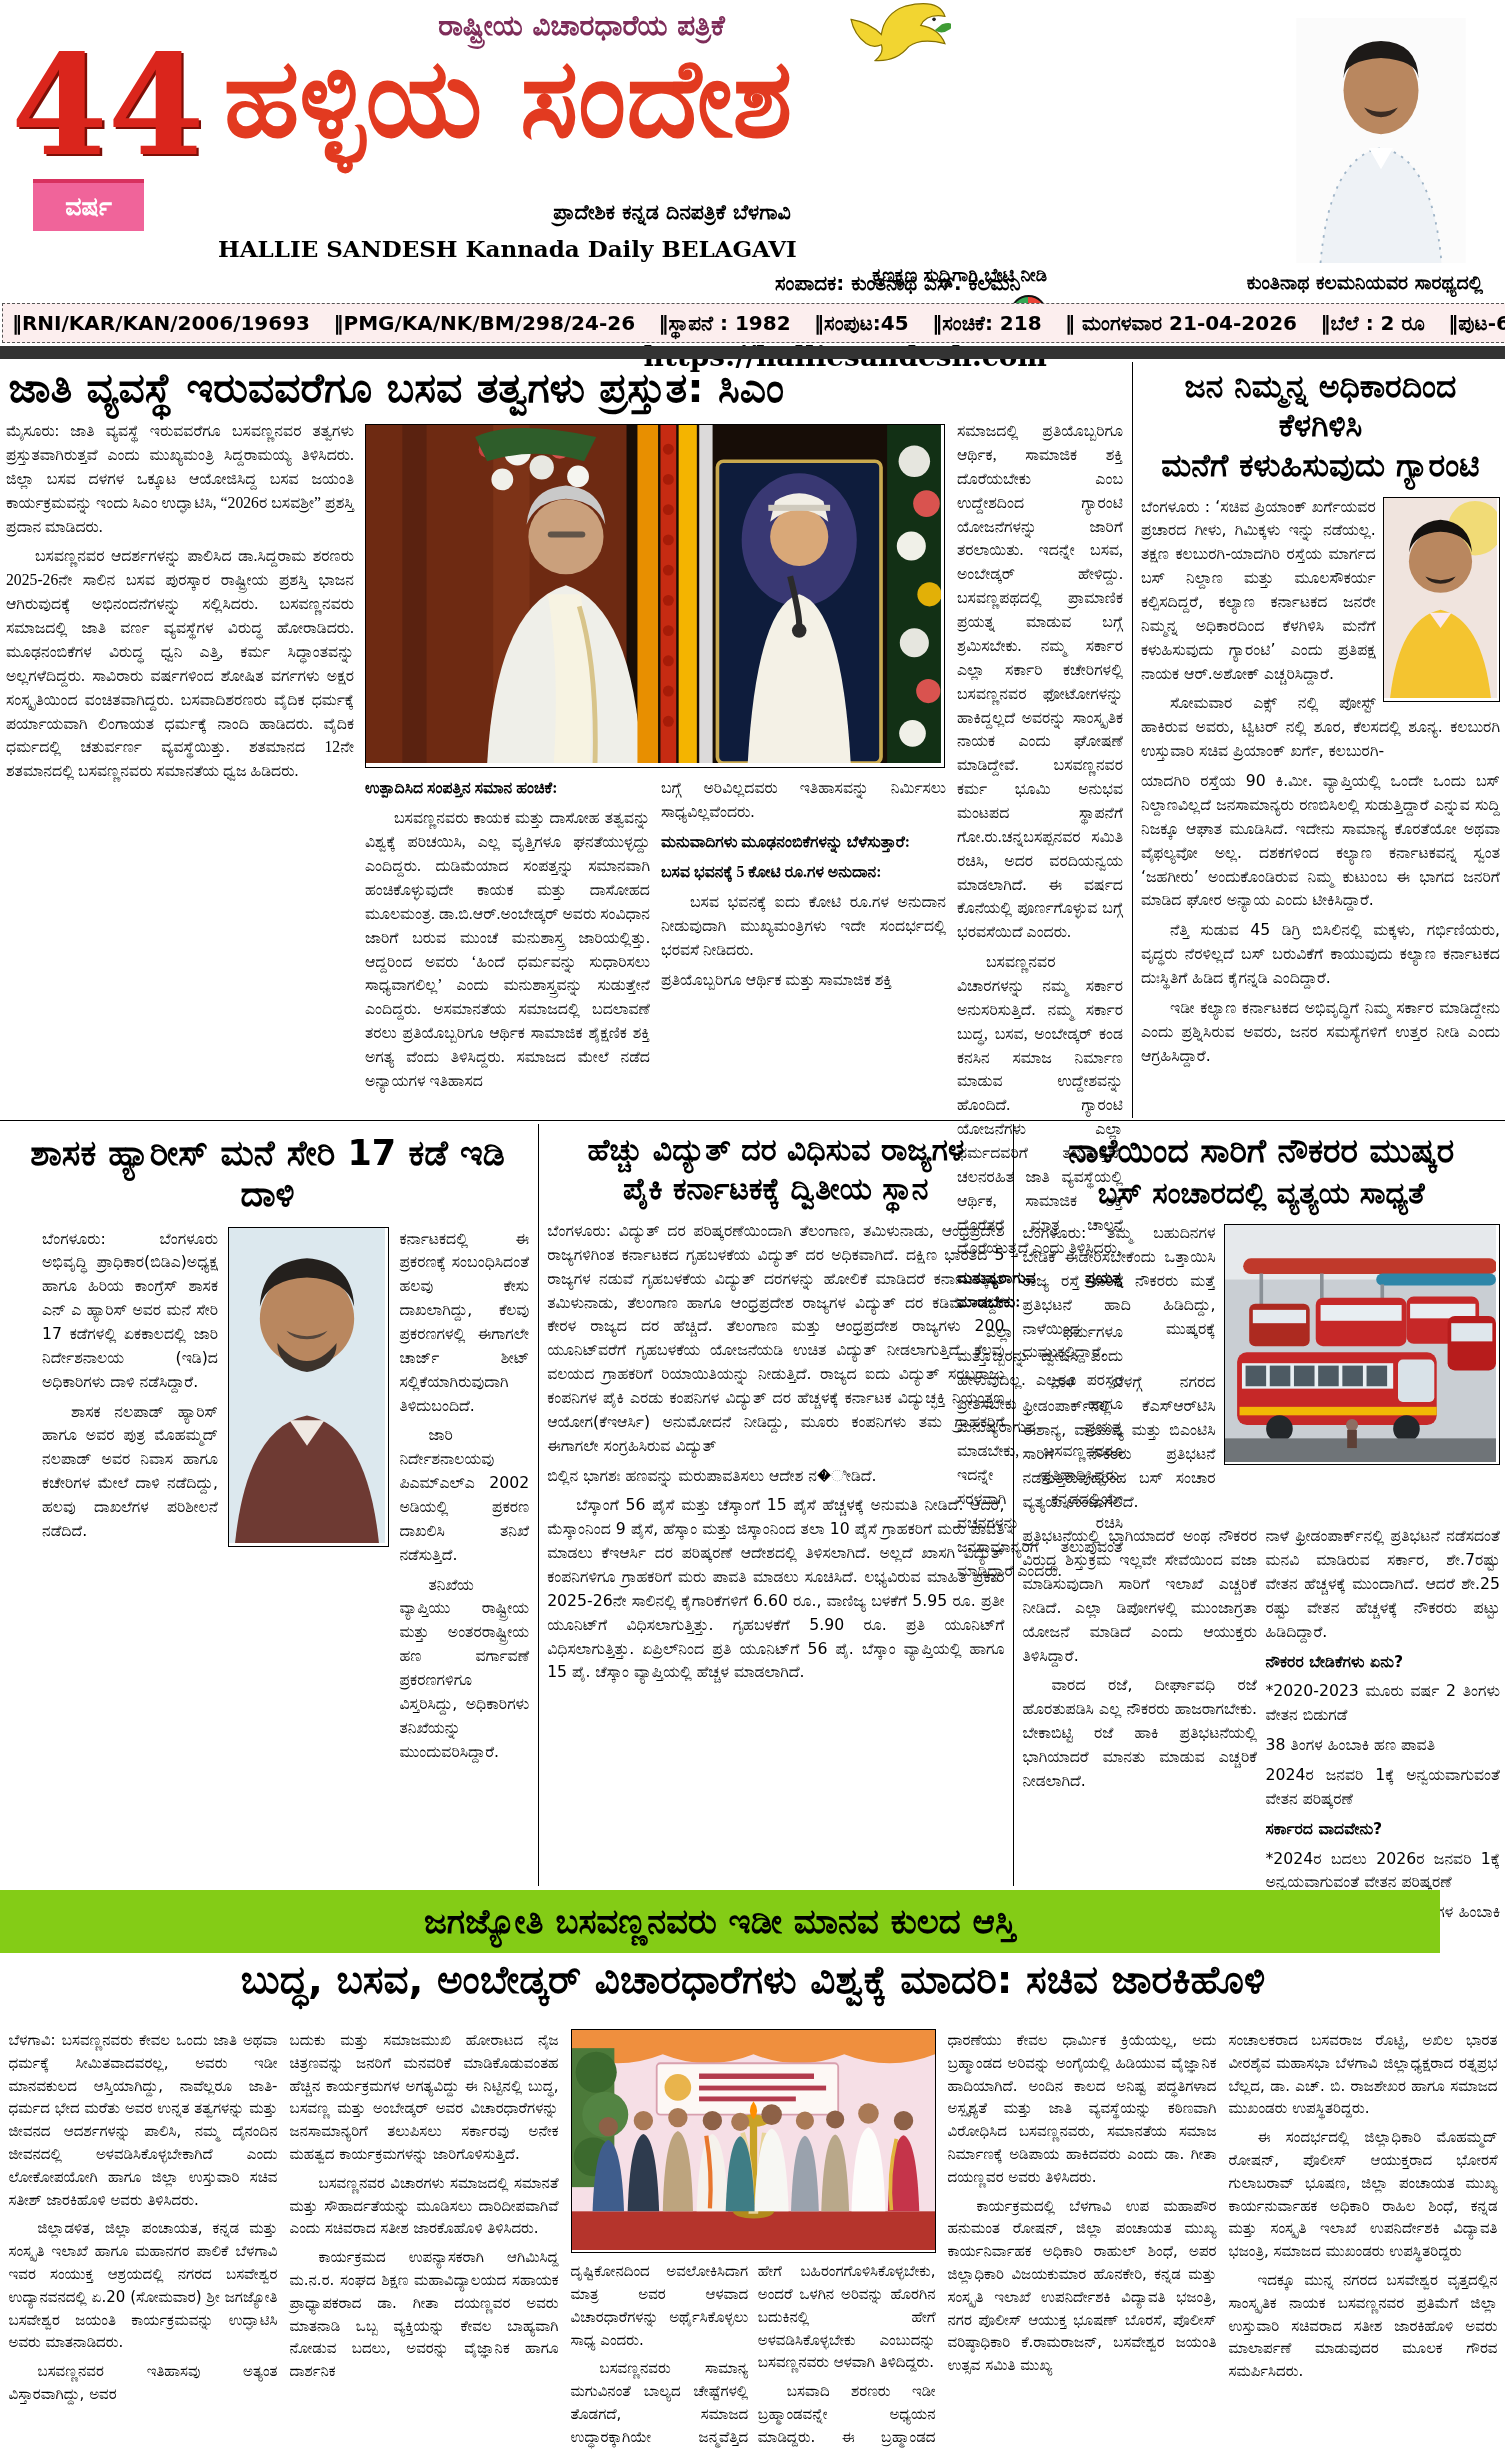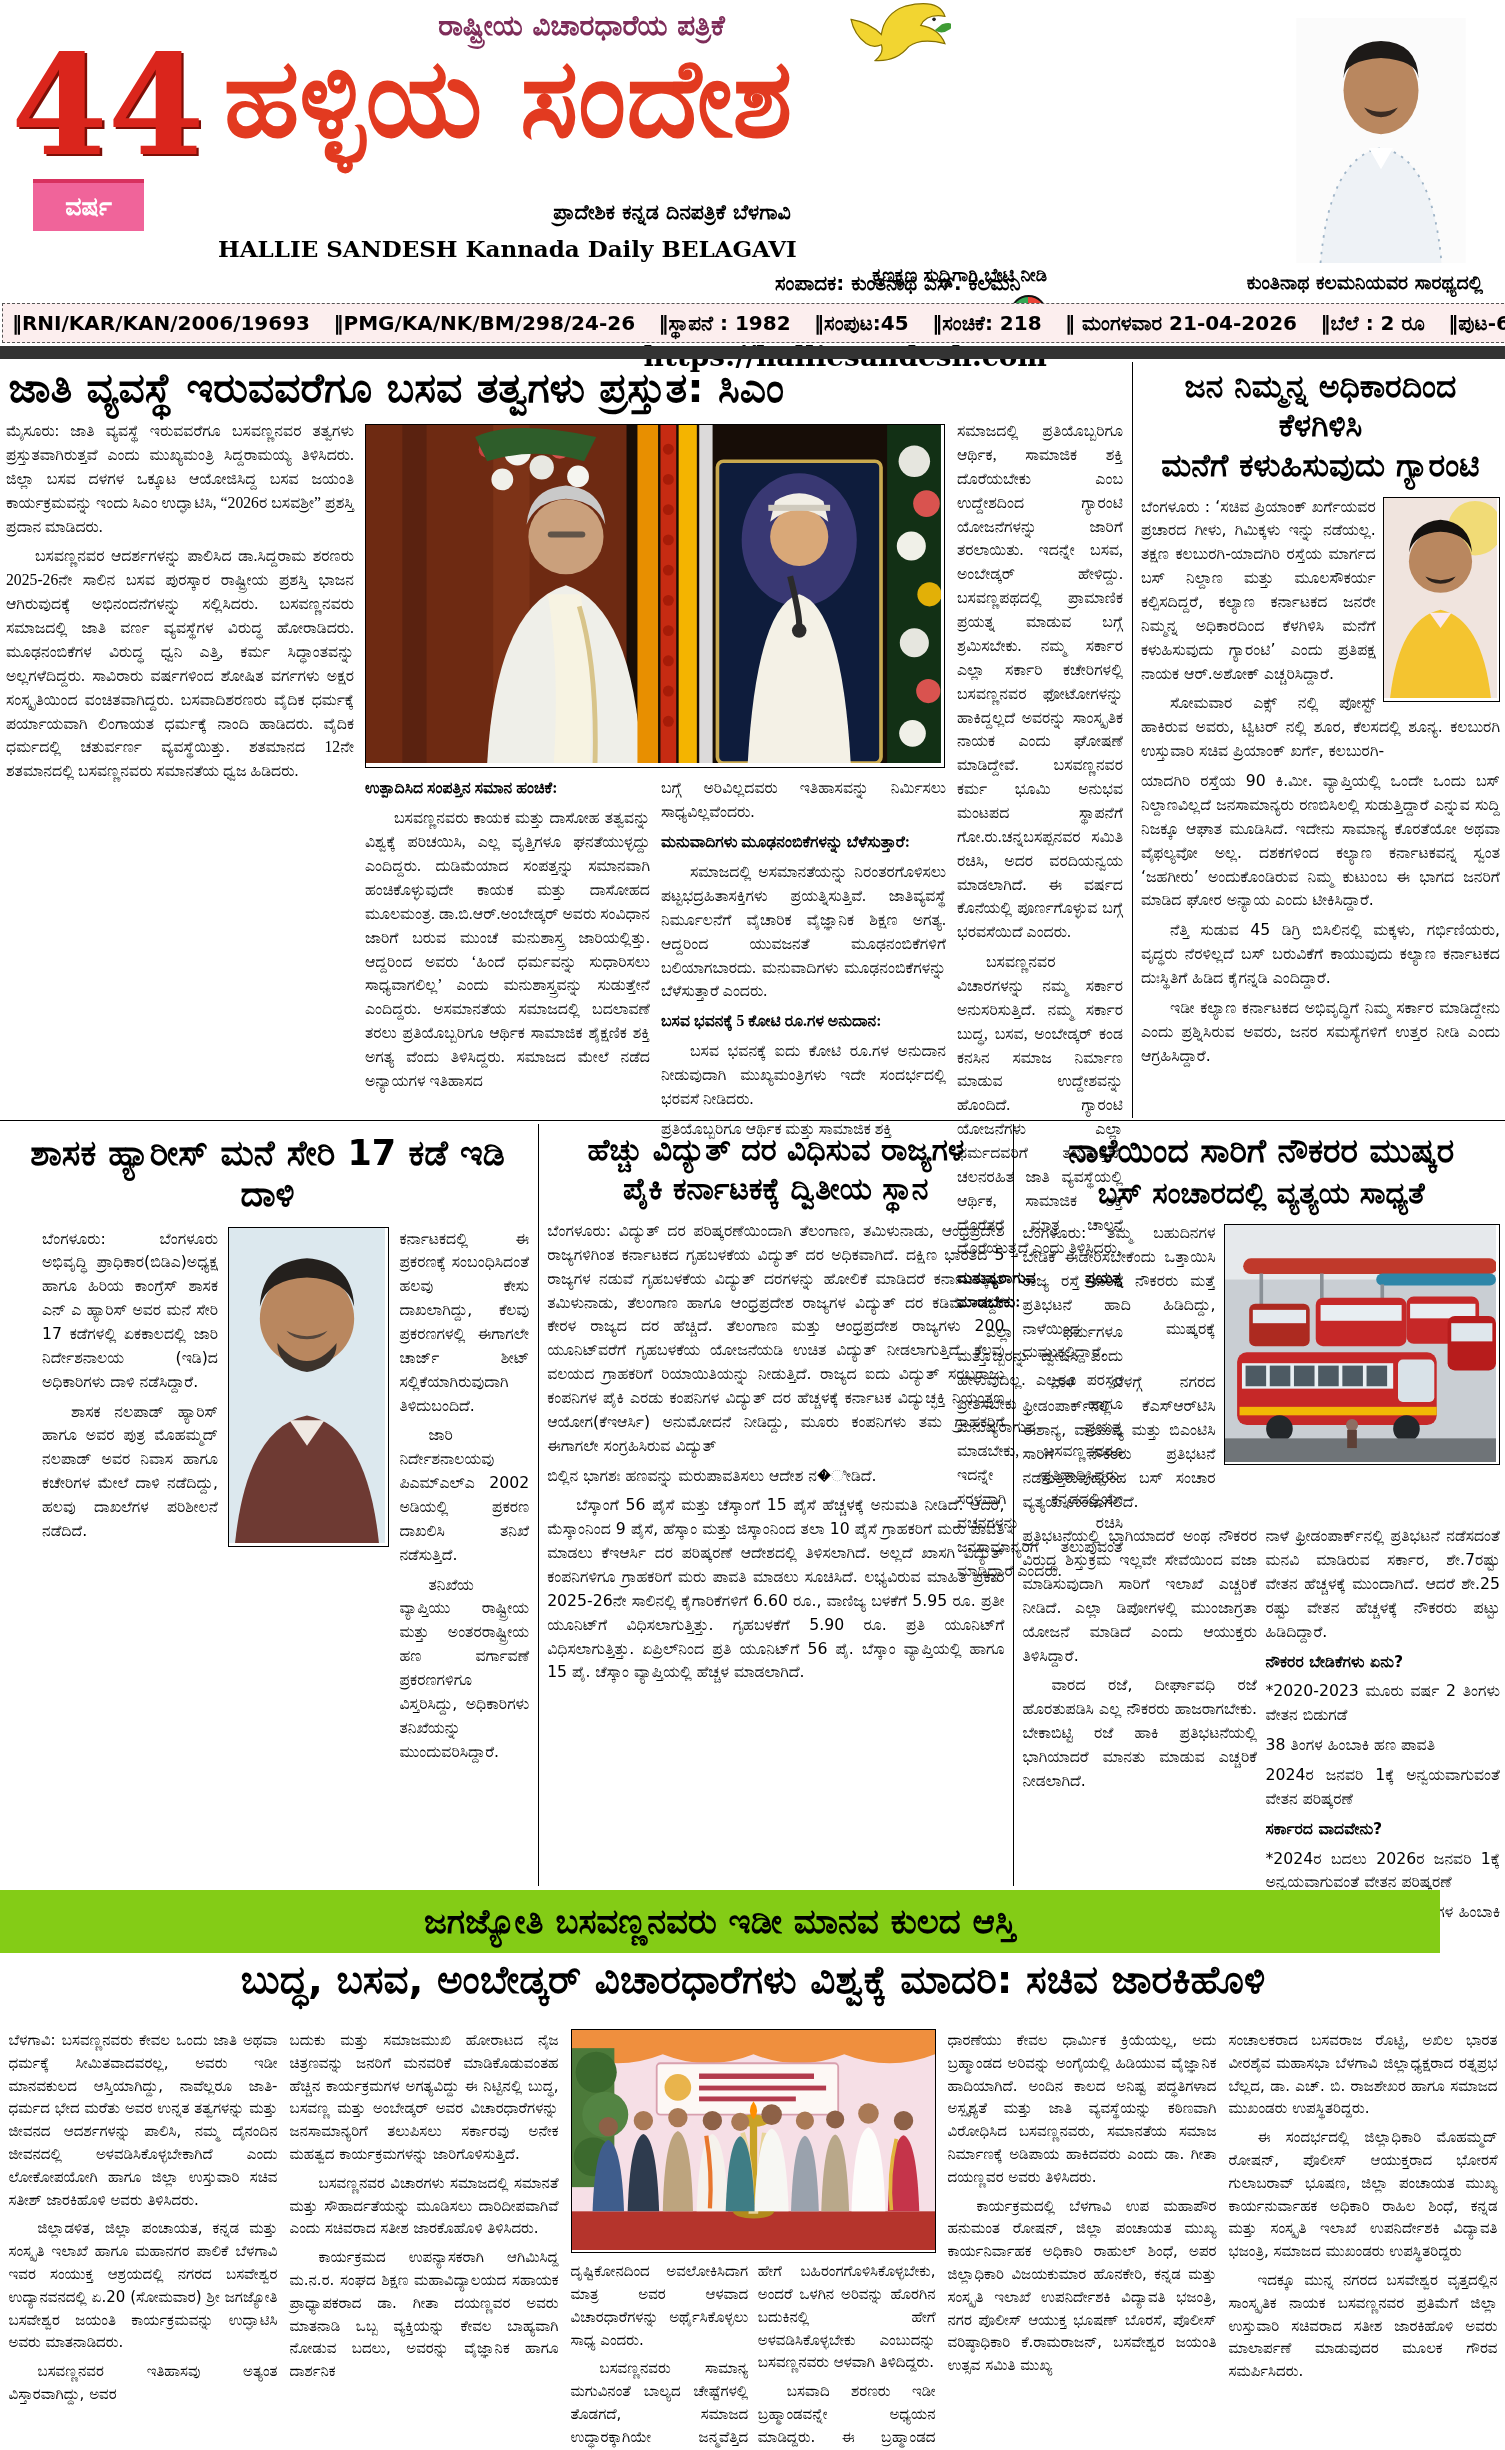--- a/index.html
+++ b/index.html
@@ -231,21 +231,20 @@
             </svg>
           </div>
           <div class="lead-sub">
             <div class="lead-c2 btxt">
               <p class="subhead">ಉತ್ಪಾದಿಸಿದ ಸಂಪತ್ತಿನ ಸಮಾನ ಹಂಚಿಕೆ:</p>
               <p>ಬಸವಣ್ಣನವರು ಕಾಯಕ ಮತ್ತು ದಾಸೋಹ ತತ್ವವನ್ನು ವಿಶ್ವಕ್ಕೆ ಪರಿಚಯಿಸಿ, ಎಲ್ಲ ವೃತ್ತಿಗಳೂ ಘನತೆಯುಳ್ಳದ್ದು ಎಂದಿದ್ದರು. ದುಡಿಮೆಯಾದ ಸಂಪತ್ತನ್ನು ಸಮಾನವಾಗಿ ಹಂಚಿಕೊಳ್ಳುವುದೇ ಕಾಯಕ ಮತ್ತು ದಾಸೋಹದ ಮೂಲಮಂತ್ರ. ಡಾ.ಬಿ.ಆರ್.ಅಂಬೇಡ್ಕರ್ ಅವರು ಸಂವಿಧಾನ ಜಾರಿಗೆ ಬರುವ ಮುಂಚೆ ಮನುಶಾಸ್ತ್ರ ಜಾರಿಯಲ್ಲಿತ್ತು. ಆದ್ದರಿಂದ ಅವರು ‘ಹಿಂದೆ ಧರ್ಮವನ್ನು ಸುಧಾರಿಸಲು ಸಾಧ್ಯವಾಗಲಿಲ್ಲ’ ಎಂದು ಮನುಶಾಸ್ತ್ರವನ್ನು ಸುಡುತ್ತೇನೆ ಎಂದಿದ್ದರು. ಅಸಮಾನತೆಯ ಸಮಾಜದಲ್ಲಿ ಬದಲಾವಣೆ ತರಲು ಪ್ರತಿಯೊಬ್ಬರಿಗೂ ಆರ್ಥಿಕ ಸಾಮಾಜಿಕ ಶೈಕ್ಷಣಿಕ ಶಕ್ತಿ ಅಗತ್ಯ ವೆಂದು ತಿಳಿಸಿದ್ದರು. ಸಮಾಜದ ಮೇಲೆ ನಡೆದ ಅನ್ಯಾಯಗಳ ಇತಿಹಾಸದ</p>
             </div>
             <div class="lead-c3 btxt">
               <p class="nohang">ಬಗ್ಗೆ ಅರಿವಿಲ್ಲದವರು ಇತಿಹಾಸವನ್ನು ನಿರ್ಮಿಸಲು ಸಾಧ್ಯವಿಲ್ಲವೆಂದರು.</p>
               <p class="subhead">ಮನುವಾದಿಗಳು ಮೂಢನಂಬಿಕೆಗಳನ್ನು ಬೆಳೆಸುತ್ತಾರೆ:</p>
-              <p>ಸಮಾಜದಲ್ಲಿ ಅಸಮಾನತೆಯನ್ನು ನಿರಂತರಗೊಳಿಸಲು ಪಟ್ಟಭದ್ರಹಿತಾಸಕ್ತಿಗಳು ಪ್ರಯತ್ನಿಸುತ್ತಿವೆ. ಜಾತಿವ್ಯವಸ್ಥೆ ನಿರ್ಮೂಲನೆಗೆ ವೈಚಾರಿಕ ವೈಜ್ಞಾನಿಕ ಶಿಕ್ಷಣ ಅಗತ್ಯ. ಆದ್ದರಿಂದ ಯುವಜನತೆ ಮೂಢನಂಬಿಕೆಗಳಿಗೆ ಬಲಿಯಾಗಬಾರದು. ಮನುವಾದಿಗಳು ಮೂಢನಂಬಿಕೆಗಳನ್ನು ಬೆಳೆಸುತ್ತಾರೆ ಎಂದರು.</p>
               <p class="subhead">ಬಸವ ಭವನಕ್ಕೆ 5 ಕೋಟಿ ರೂ.ಗಳ ಅನುದಾನ:</p>
               <p>ಬಸವ ಭವನಕ್ಕೆ ಐದು ಕೋಟಿ ರೂ.ಗಳ ಅನುದಾನ ನೀಡುವುದಾಗಿ ಮುಖ್ಯಮಂತ್ರಿಗಳು ಇದೇ ಸಂದರ್ಭದಲ್ಲಿ ಭರವಸೆ ನೀಡಿದರು.</p>
               <p class="nohang">ಪ್ರತಿಯೊಬ್ಬರಿಗೂ ಆರ್ಥಿಕ ಮತ್ತು ಸಾಮಾಜಿಕ ಶಕ್ತಿ</p>
             </div>
           </div>
         </div>
         <div class="lead-c4 btxt">
           <p class="nohang">ಸಮಾಜದಲ್ಲಿ ಪ್ರತಿಯೊಬ್ಬರಿಗೂ ಆರ್ಥಿಕ, ಸಾಮಾಜಿಕ ಶಕ್ತಿ ದೊರೆಯಬೇಕು ಎಂಬ ಉದ್ದೇಶದಿಂದ ಗ್ಯಾರಂಟಿ ಯೋಜನೆಗಳನ್ನು ಜಾರಿಗೆ ತರಲಾಯಿತು. ಇದನ್ನೇ ಬಸವ, ಅಂಬೇಡ್ಕರ್ ಹೇಳಿದ್ದು. ಬಸವಣ್ಣಪಥದಲ್ಲಿ ಪ್ರಾಮಾಣಿಕ ಪ್ರಯತ್ನ ಮಾಡುವ ಬಗ್ಗೆ ಶ್ರಮಿಸಬೇಕು. ನಮ್ಮ ಸರ್ಕಾರ ಎಲ್ಲಾ ಸರ್ಕಾರಿ ಕಚೇರಿಗಳಲ್ಲಿ ಬಸವಣ್ಣನವರ ಫೋಟೋಗಳನ್ನು ಹಾಕಿದ್ದಲ್ಲದೆ ಅವರನ್ನು ಸಾಂಸ್ಕೃತಿಕ ನಾಯಕ ಎಂದು ಘೋಷಣೆ ಮಾಡಿದ್ದೇವೆ. ಬಸವಣ್ಣನವರ ಕರ್ಮ ಭೂಮಿ ಅನುಭವ ಮಂಟಪದ ಸ್ಥಾಪನೆಗೆ ಗೋ.ರು.ಚನ್ನಬಸಪ್ಪನವರ ಸಮಿತಿ ರಚಿಸಿ, ಅದರ ವರದಿಯನ್ವಯ ಮಾಡಲಾಗಿದೆ. ಈ ವರ್ಷದ ಕೊನೆಯಲ್ಲಿ ಪೂರ್ಣಗೊಳ್ಳುವ ಬಗ್ಗೆ ಭರವಸೆಯಿದೆ ಎಂದರು.</p>
           <p>ಬಸವಣ್ಣನವರ ವಿಚಾರಗಳನ್ನು ನಮ್ಮ ಸರ್ಕಾರ ಅನುಸರಿಸುತ್ತಿದೆ. ನಮ್ಮ ಸರ್ಕಾರ ಬುದ್ಧ, ಬಸವ, ಅಂಬೇಡ್ಕರ್ ಕಂಡ ಕನಸಿನ ಸಮಾಜ ನಿರ್ಮಾಣ ಮಾಡುವ ಉದ್ದೇಶವನ್ನು ಹೊಂದಿದೆ. ಗ್ಯಾರಂಟಿ ಯೋಜನೆಗಳು ಎಲ್ಲಾ ಧರ್ಮದವರಿಗೆ ತಲುಪುತ್ತಿದೆ. ಚಲನರಹಿತ ಜಾತಿ ವ್ಯವಸ್ಥೆಯಲ್ಲಿ ಆರ್ಥಿಕ, ಸಾಮಾಜಿಕ ಶಕ್ತಿ ದೊರೆತರೆ ಮಾತ್ರ ಚಾಲನೆ ದೊರೆಯುತ್ತದೆ ಎಂದು ತಿಳಿಸಿದರು.</p>
           <p class="subhead">ಮನುಷ್ಯರಾಗುವ ಪ್ರಯತ್ನ ಮಾಡಬೇಕು:</p>

